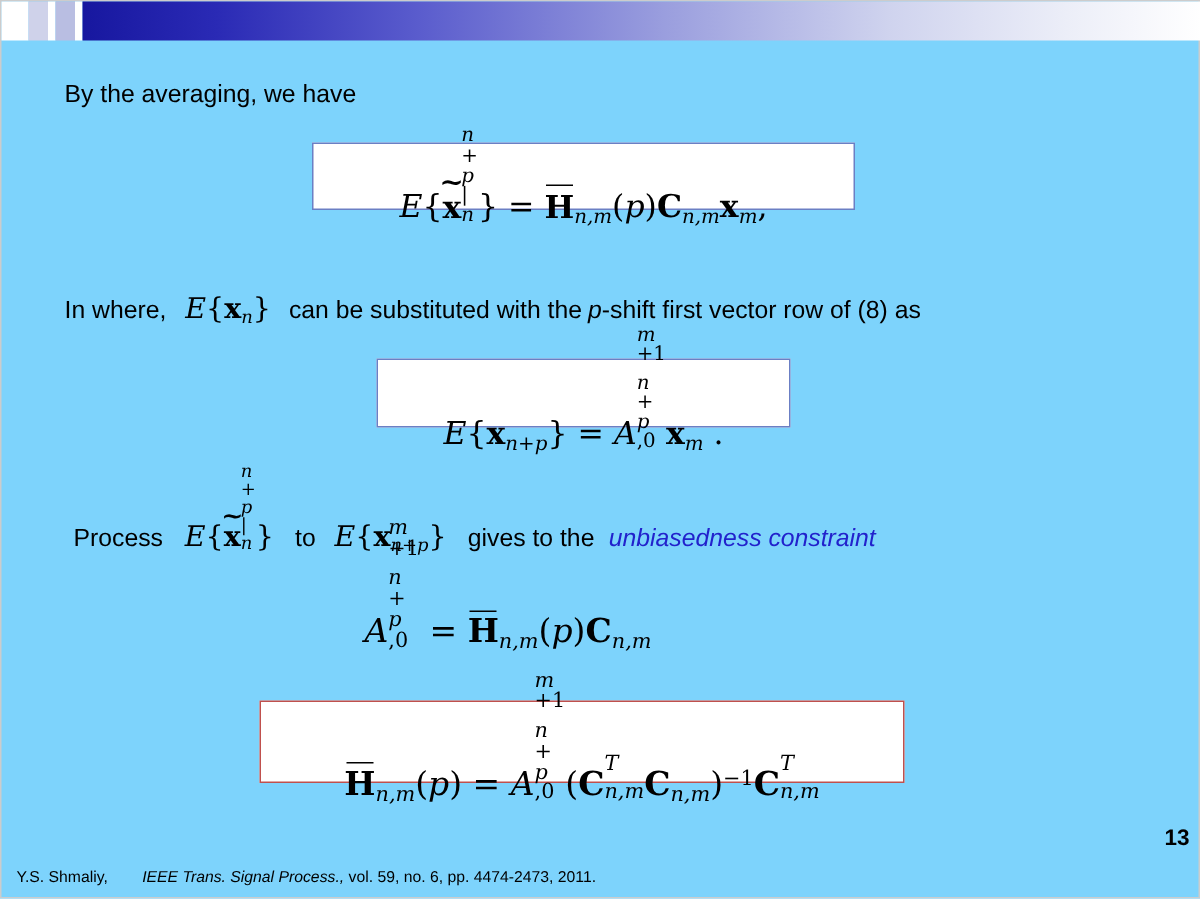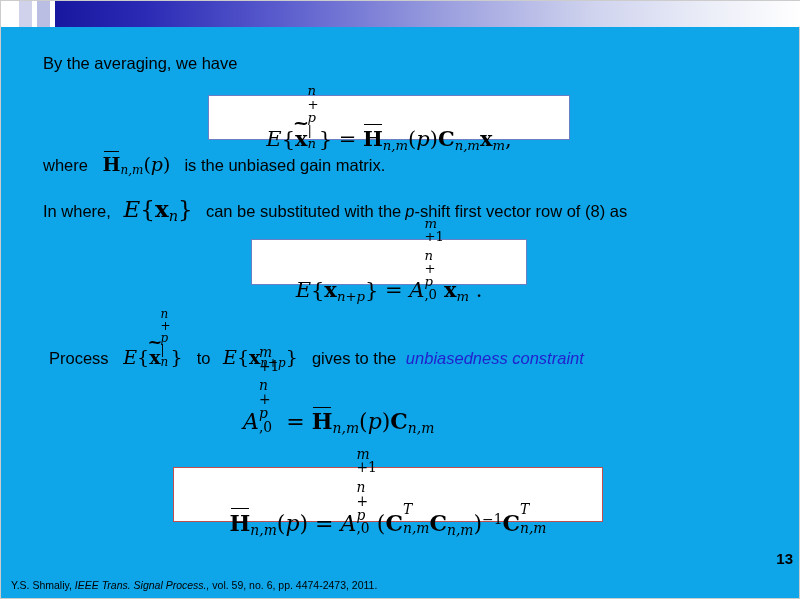--- a/index.html
+++ b/index.html
@@ -14,21 +14,21 @@
     position: relative;
     overflow: hidden;
   }
   .slide {
     position: absolute;
     left: 0; top: 0;
     width: 800px;
     height: 599px;
     border: 1px solid #cccccc;
     box-sizing: border-box;
-    background: #0ea5e9;
+    background: #7dd3fc;
   }
   
   .topbar {
     position: absolute;
     left: 0; top: 0;
     width: 800px;
     height: 26px;
     display: flex;
   }
   .topbar .seg {
@@ -140,21 +140,21 @@
     color: #000000;
   }
   .footnote {
     position: absolute;
     left: 10px;
     top: 578px;
     font-size: 10.5px;
     color: #000000;
     white-space: nowrap;
   }
-  .footnote i { font-style: italic; }
+  .footnote i { font-style: italic; margin-left: 20px; }
 </style>
 </head>
 <body>
 
 <div class="slide">
 
   <div class="topbar">
     <div class="seg tb-white"></div>
     <div class="seg tb-lav1"></div>
     <div class="seg tb-white2"></div>
@@ -167,31 +167,24 @@
 
     <div class="line" style="left:42px; top:27px;">By the averaging, we have</div>
 
     <div class="eqbox blue" style="left:207px; top:68px; width:362px; height:45px;">
       <span class="math" style="font-size:21px;">
         <span class="mi">E</span>{<span class="tildeover mbf">x</span><span class="subsup"><span class="dn"><span class="mi">n</span>+<span class="mi">p</span>|<span class="mi">n</span></span></span>} =
         <span class="barover mbf">H</span><sub class="mi">n,m</sub>(<span class="mi">p</span>)<span class="mbf">C</span><sub class="mi">n,m</sub><span class="mbf">x</span><sub class="mi">m</sub>,
       </span>
     </div>
 
-    <div class="line" style="left:42px; top:126px;">
-      <span>where</span>
-      <span class="math" style="font-size:19px; margin-left:10px; margin-right:8px;">
-        <span class="barover mbf">H</span><sub class="mi">n,m</sub>(<span class="mi">p</span>)
-      </span>
-      <span>is the unbiased gain matrix.</span>
-    </div>
 
     <div class="line" style="left:42px; top:168px;">
       <span>In where,</span>
-      <span class="math" style="font-size:23px; margin-left:8px; margin-right:6px;">
+      <span class="math" style="font-size:19px; margin-left:8px; margin-right:6px;">
         <span class="mi">E</span>{<span class="mbf">x</span><sub class="mi">n</sub>}
       </span>
       <span>can be substituted with the</span><span style="font-style:italic; margin-left:4px;">p</span><span>-shift first vector row of (8) as</span>
     </div>
 
     <div class="eqbox blue" style="left:250px; top:212px; width:276px; height:46px;">
       <span class="math" style="font-size:21px;">
         <span class="mi">E</span>{<span class="mbf">x</span><sub class="mi">n+p</sub>} =
         <span class="cal">A</span><span class="subsup"><span class="up"><span class="mi">m</span>+1</span><span class="dn"><span class="mi">n</span>+<span class="mi">p</span>,0</span></span><span class="mbf">x</span><sub class="mi">m</sub> .
       </span>

